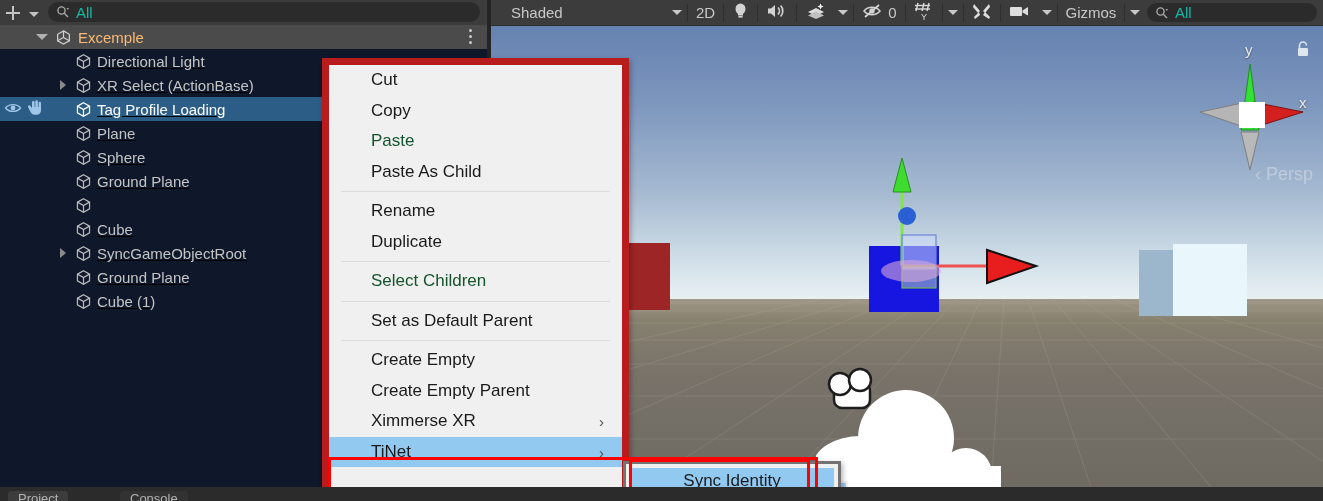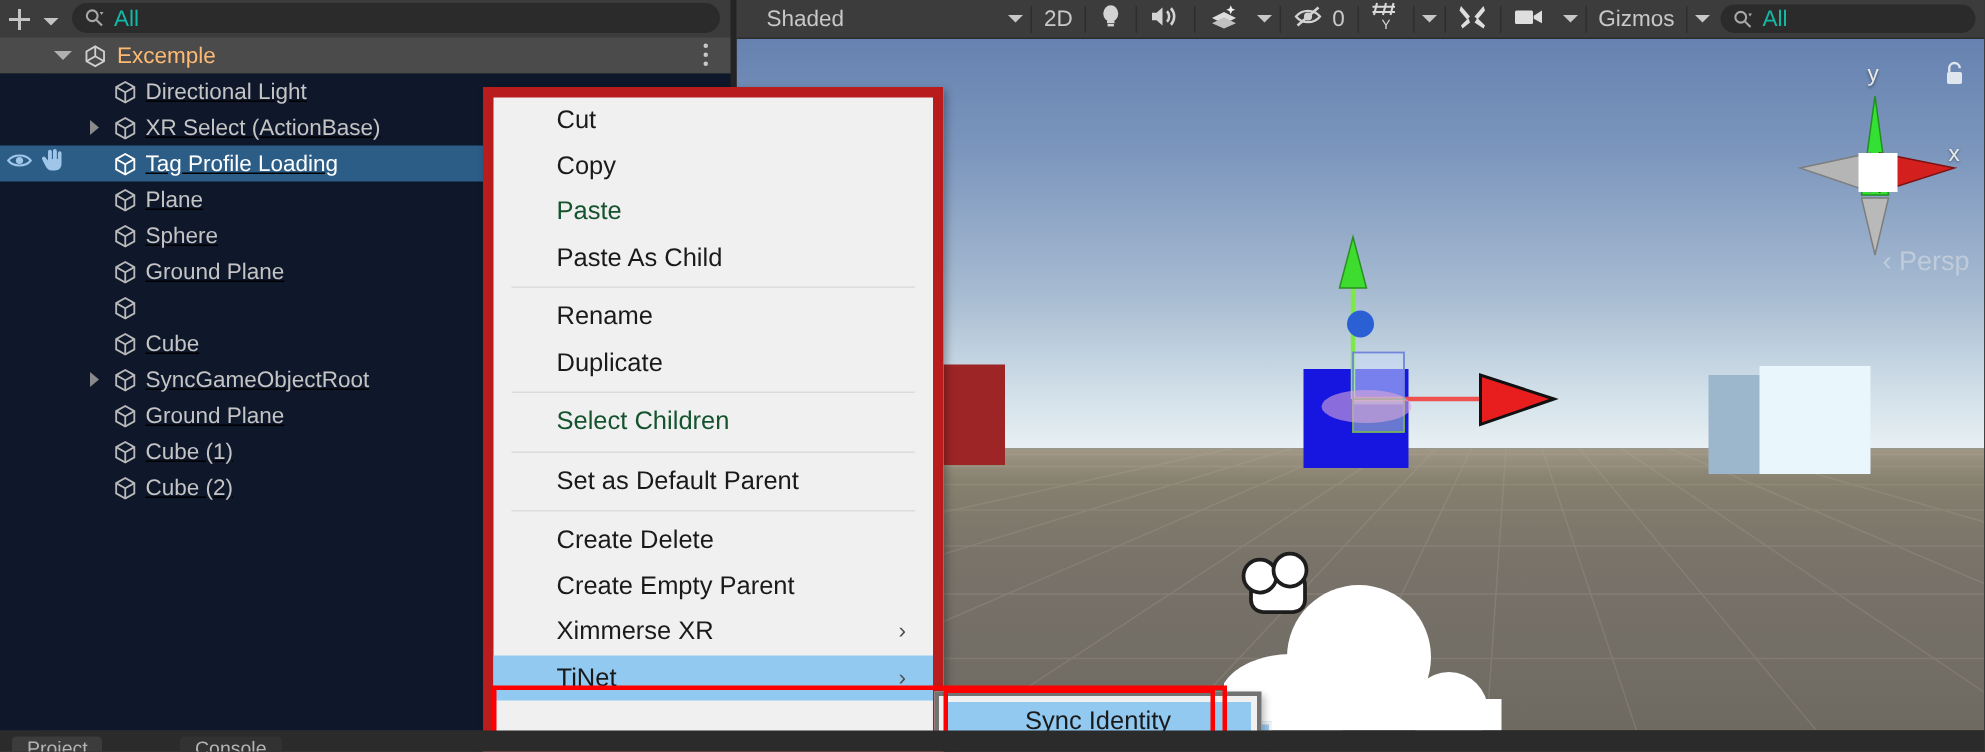--- a/index.html
+++ b/index.html
@@ -277,31 +277,20 @@
         <div class="row">
           <div class="expand"></div>
           <div class="cubeico" style="color:#b9b9b9">
             <svg width="17" height="17" viewBox="0 0 18 18">
               <path d="M9 1.8 L15.4 5.4 L15.4 12.6 L9 16.2 L2.6 12.6 L2.6 5.4 Z" fill="none" stroke="currentColor" stroke-width="1.3"></path>
               <path d="M2.6 5.4 L9 9 L15.4 5.4" fill="none" stroke="currentColor" stroke-width="1.3"></path>
               <path d="M9 9 L9 16.2" fill="none" stroke="currentColor" stroke-width="1.3"></path>
             </svg>
           </div>
           <div class="lbl">Cube (1)</div>
-        </div>
-        <div class="row">
-          <div class="expand"></div>
-          <div class="cubeico" style="color:#b9b9b9">
-            <svg width="17" height="17" viewBox="0 0 18 18">
-              <path d="M9 1.8 L15.4 5.4 L15.4 12.6 L9 16.2 L2.6 12.6 L2.6 5.4 Z" fill="none" stroke="currentColor" stroke-width="1.3"></path>
-              <path d="M2.6 5.4 L9 9 L15.4 5.4" fill="none" stroke="currentColor" stroke-width="1.3"></path>
-              <path d="M9 9 L9 16.2" fill="none" stroke="currentColor" stroke-width="1.3"></path>
-            </svg>
-          </div>
-          <div class="lbl">Cube (2)</div>
         </div>
       </div>
   </div>
 
   <div class="v-split"></div>
 
   <div class="scene">
 
     <div class="scene-toolbar">
       <div class="tb-btn shaded">
@@ -533,21 +522,21 @@
       <div class="msep"></div>
       <div class="mi disabled">
         <span>Select Children</span>
       </div>
       <div class="msep"></div>
       <div class="mi">
         <span>Set as Default Parent</span>
       </div>
       <div class="msep"></div>
       <div class="mi">
-        <span>Create Delete</span>
+        <span>Create Empty</span>
       </div>
       <div class="mi">
         <span>Create Empty Parent</span>
       </div>
       <div class="mi">
         <span>Ximmerse XR</span>
         <span class="arrow">›</span>
       </div>
       <div class="mi hl">
         <span>TiNet</span>

